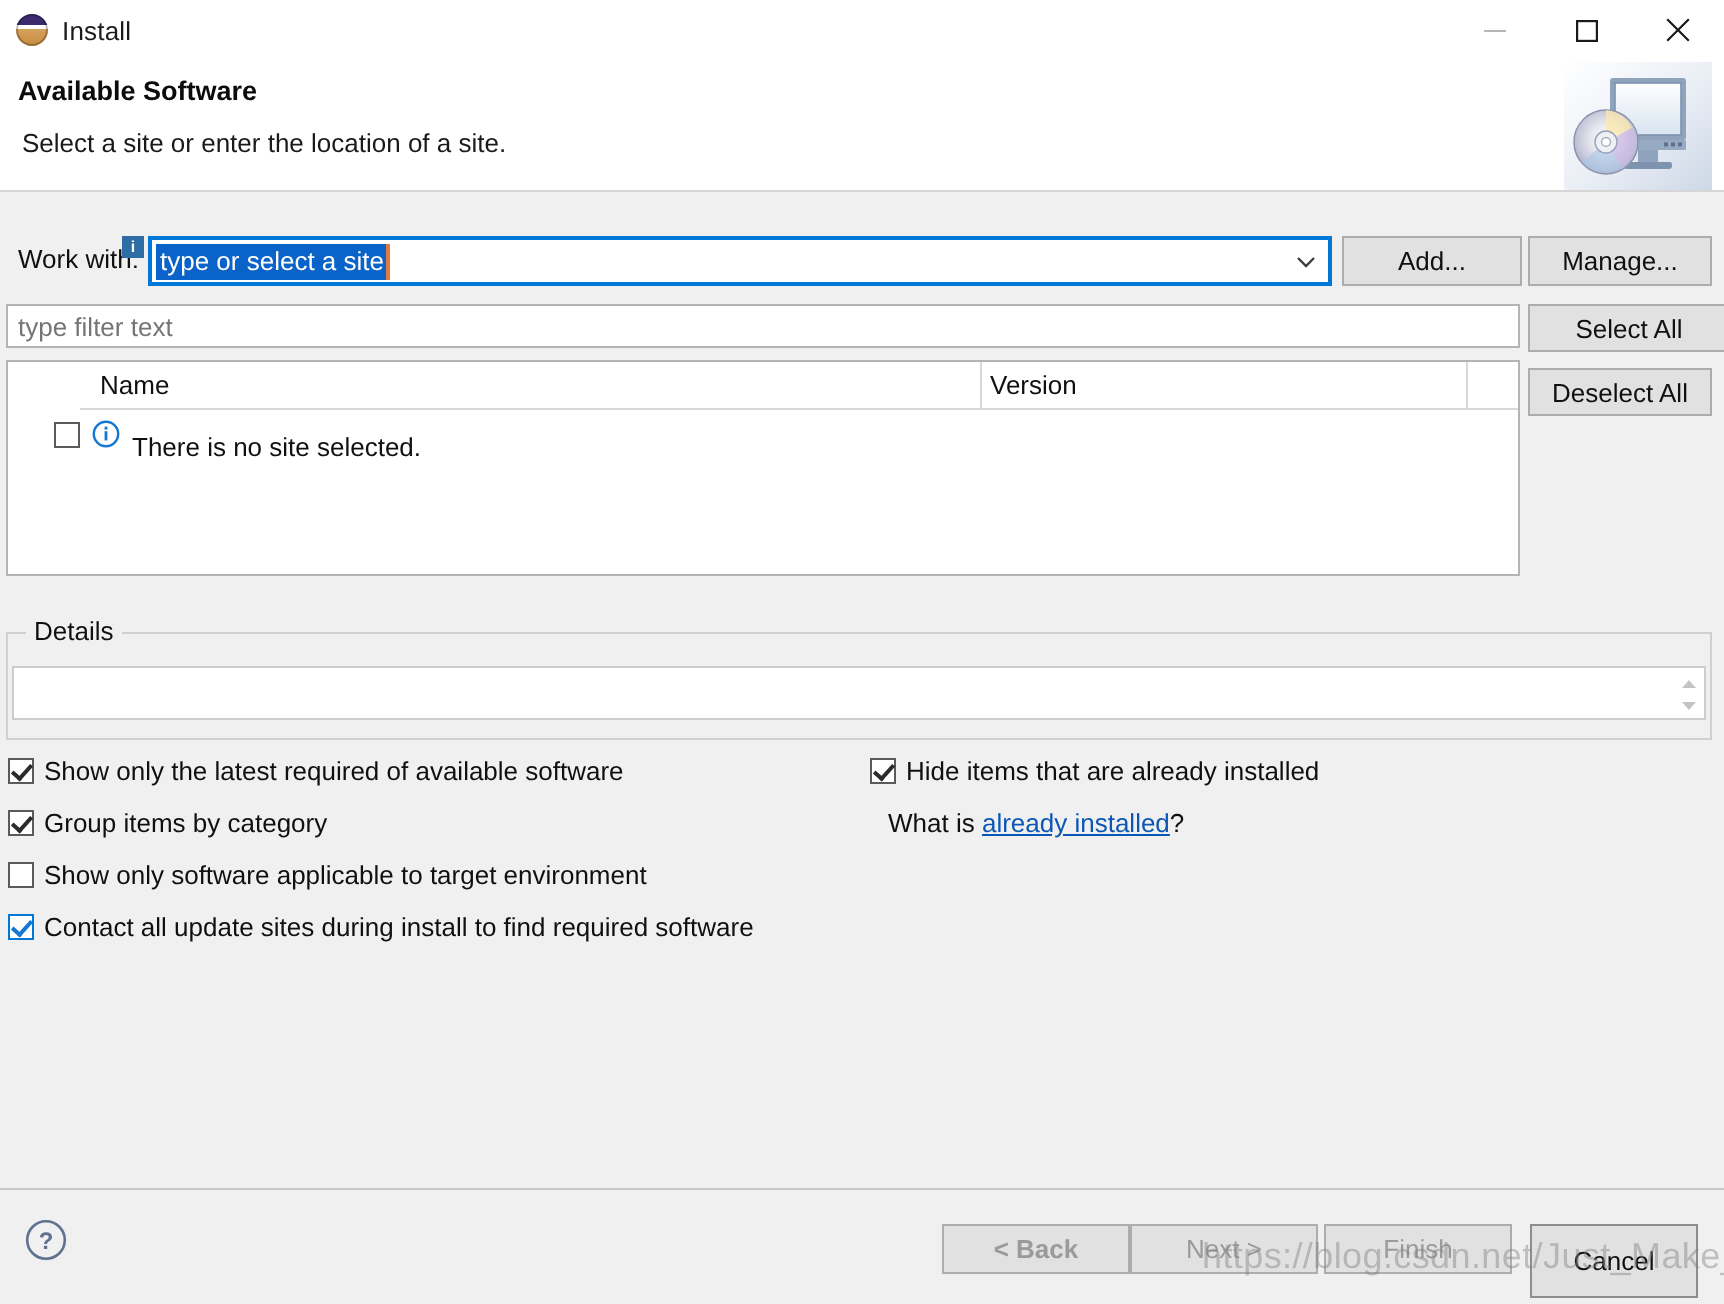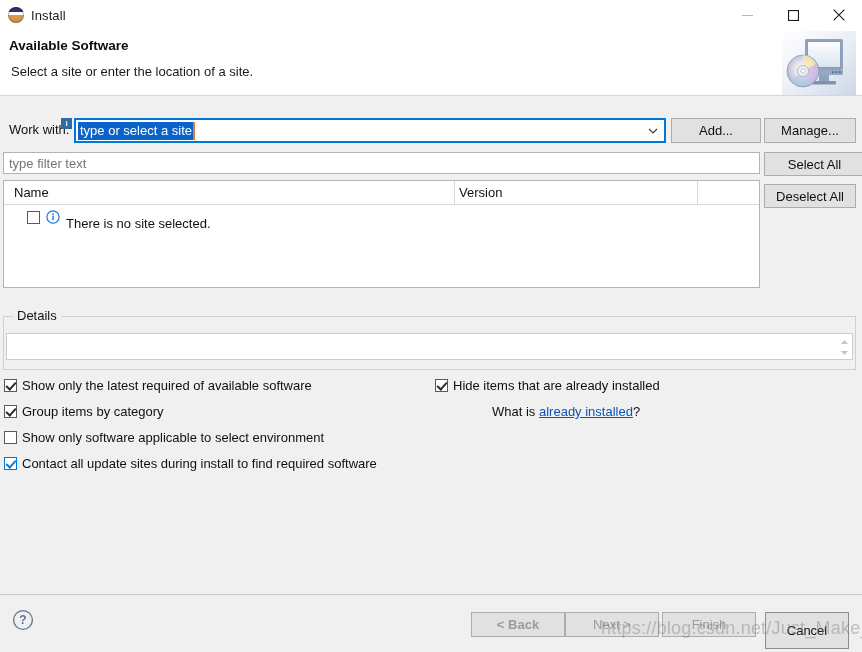--- a/index.html
+++ b/index.html
@@ -217,20 +217,21 @@
     width: 757px; height: 108px;
     background: #ffffff;
     border: 1px solid #b4b4b4;
     box-sizing: border-box;
   }
   .table-header {
     height: 23px;
     border-bottom: 1px solid #d8d8d8;
     position: relative;
     background: #ffffff;
+    margin-left: 36px;
   }
   .th {
     position: absolute;
     top: 4px;
     font-size: 13px;
     color: #101010;
   }
   .th-name { left: 10px; }
   .th-version { left: 455px; }
   .col-sep {
@@ -322,21 +323,20 @@
   .opt-l1 { left: 4px; top: 0px; }
   .opt-l2 { left: 4px; top: 26px; }
   .opt-l3 { left: 4px; top: 52px; }
   .opt-l4 { left: 4px; top: 78px; }
   .opt-r1 { left: 435px; top: 0px; }
   .whatis {
     position: absolute;
     left: 444px; top: 26px;
     font-size: 13px;
     color: #101010;
-    margin-left: 48px;
   }
   .link {
     color: #0b57b5;
     text-decoration: underline;
   }
 
   
   .footer-rule {
     position: absolute;
     left: 0; top: 594px;
@@ -514,21 +514,21 @@
     <div class="opt opt-l1">
       <span class="cb checked"></span>
       <span>Show only the latest required of available software</span>
     </div>
     <div class="opt opt-l2">
       <span class="cb checked"></span>
       <span>Group items by category</span>
     </div>
     <div class="opt opt-l3">
       <span class="cb"></span>
-      <span>Show only software applicable to select environment</span>
+      <span>Show only software applicable to target environment</span>
     </div>
     <div class="opt opt-l4">
       <span class="cb checked blue"></span>
       <span>Contact all update sites during install to find required software</span>
     </div>
 
     <div class="opt opt-r1">
       <span class="cb checked"></span>
       <span>Hide items that are already installed</span>
     </div>

